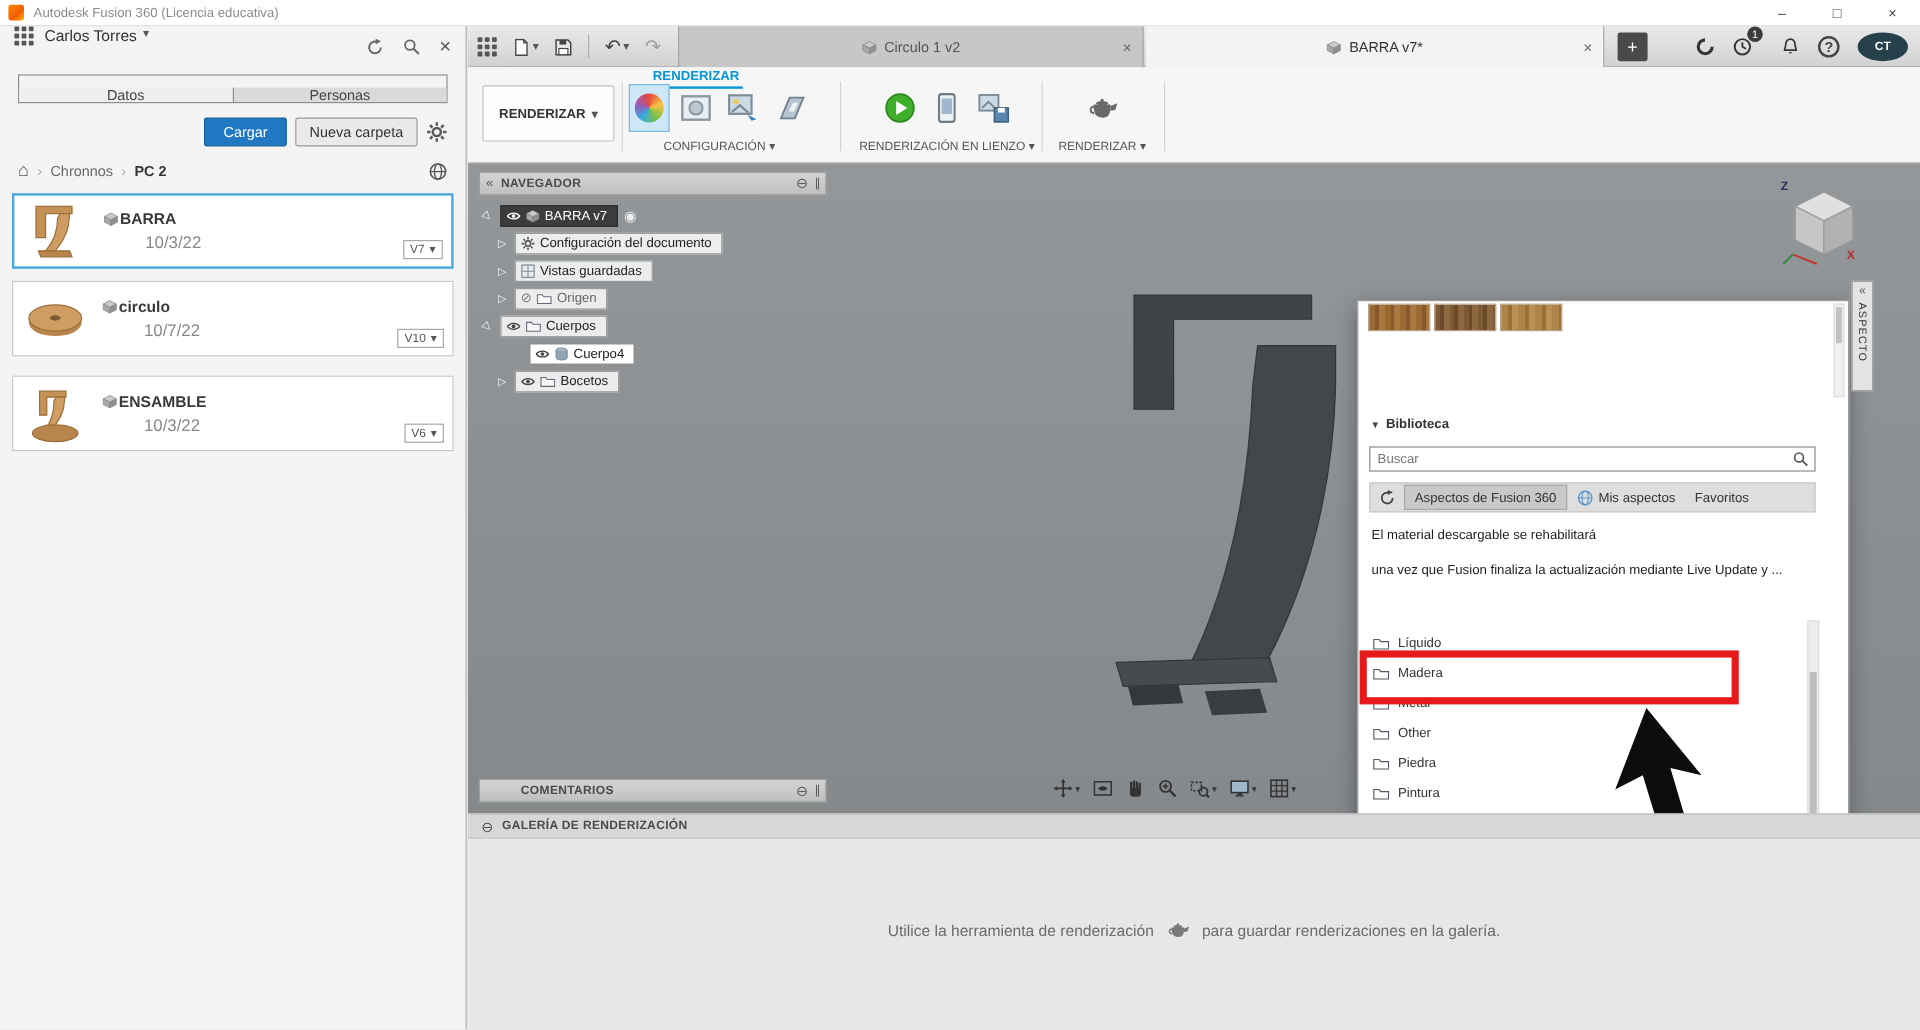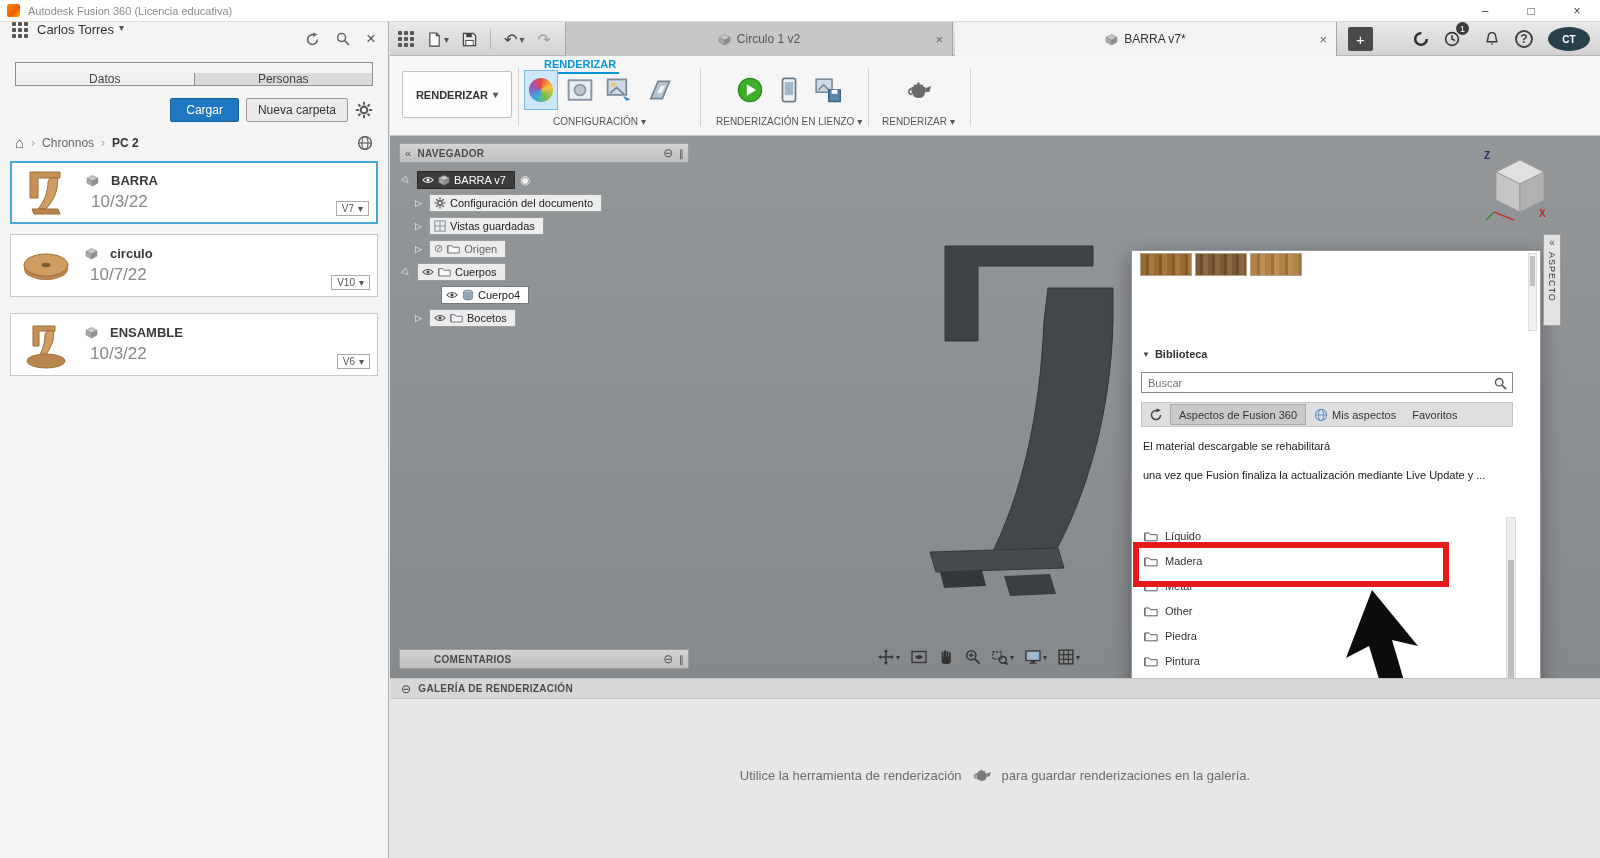--- a/index.html
+++ b/index.html
@@ -36,22 +36,22 @@
   .btn-nueva { height:24px; padding:0 11px; background:#eaeaea; border:1px solid #9a9a9a; border-radius:2px; color:#333; font-size:12px; display:flex; align-items:center; }
   .dp-breadcrumb { display:flex; align-items:center; gap:7px; margin:12px 15px 0 15px; font-size:12px; color:#666; }
   .bc-home { font-size:15px; color:#555; }
   .bc-sep { color:#aaa; font-size:12px; }
   .bc-current { color:#333; font-weight:bold; }
   .bc-globe { margin-left:auto; color:#555; }
   .dp-card { position:relative; margin:10px 10px 0 10px; height:63px; background:#fff; border:1px solid #c8c8c8; display:flex; align-items:center; padding:4px 8px; }
   .dp-card.selected { border:2px solid #4aa7dc; }
   .thumb { width:54px; height:53px; margin-right:12px; flex:0 0 auto; }
   .card-body { display:flex; flex-direction:column; }
-  .card-title { font-size:13px; font-weight:bold; color:#3a3a3a; display:flex; align-items:center; gap:12px; }
-  .card-date { font-size:17px; color:#888; margin:4px 0 0 5px; }
+  .card-title { font-size:13px; font-weight:bold; color:#3a3a3a; display:flex; align-items:center; gap:1px; }
+  .card-date { font-size:14px; color:#888; margin:4px 0 0 35px; }
   .version-badge { position:absolute; right:7px; bottom:6px; border:1px solid #a9a9a9; background:#fff; font-size:10px; color:#555; padding:1px 5px; display:flex; gap:4px; align-items:center; }
 
   
   .top-toolbar { position:absolute; left:390px; top:22px; width:1210px; height:34px; background:linear-gradient(#e9e9e9,#d2d2d2); border-bottom:1px solid #b5b5b5; }
   .tt-left { position:absolute; left:8px; top:0; height:34px; display:flex; align-items:center; gap:13px; color:#444; }
   .tt-sep { width:1px; height:20px; background:#b0b0b0; }
   .glyph-btn { font-size:16px; color:#444; display:flex; align-items:center; gap:2px; }
   .glyph-btn.disabled { color:#9d9d9d; }
   .doc-tab { position:absolute; top:0; height:34px; display:flex; align-items:center; justify-content:center; gap:6px; font-size:12px; }
   .doc-tab .tab-close { position:absolute; right:9px; font-size:13px; color:#666; }

